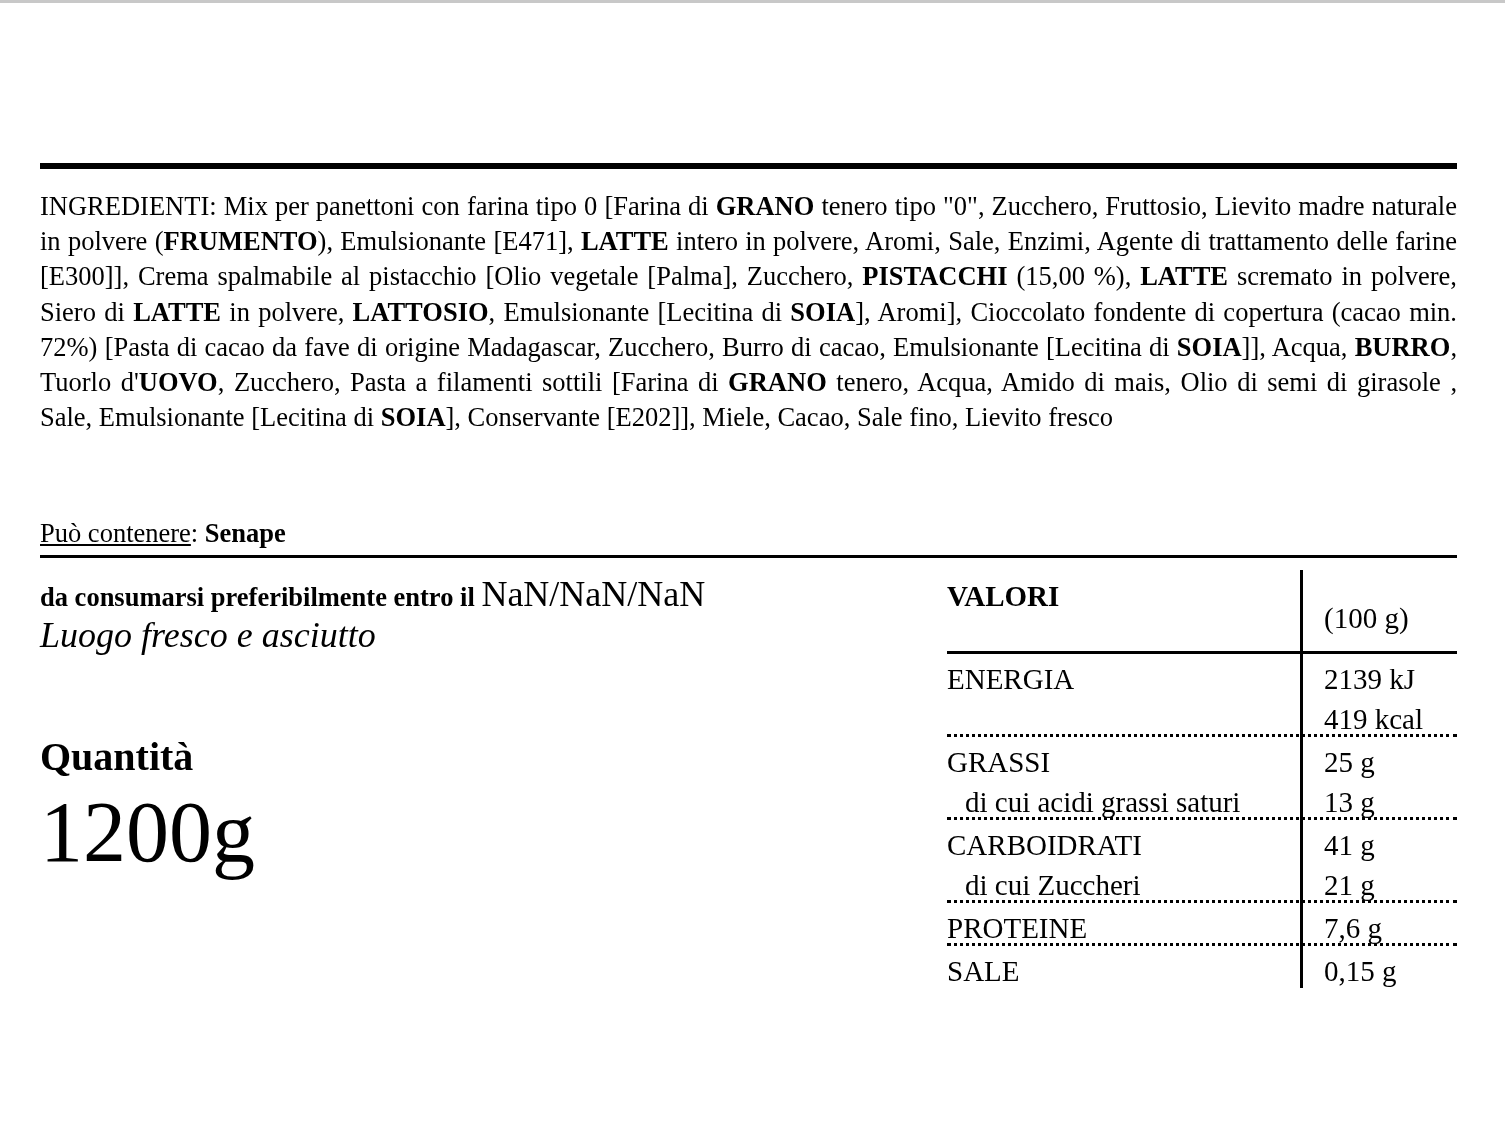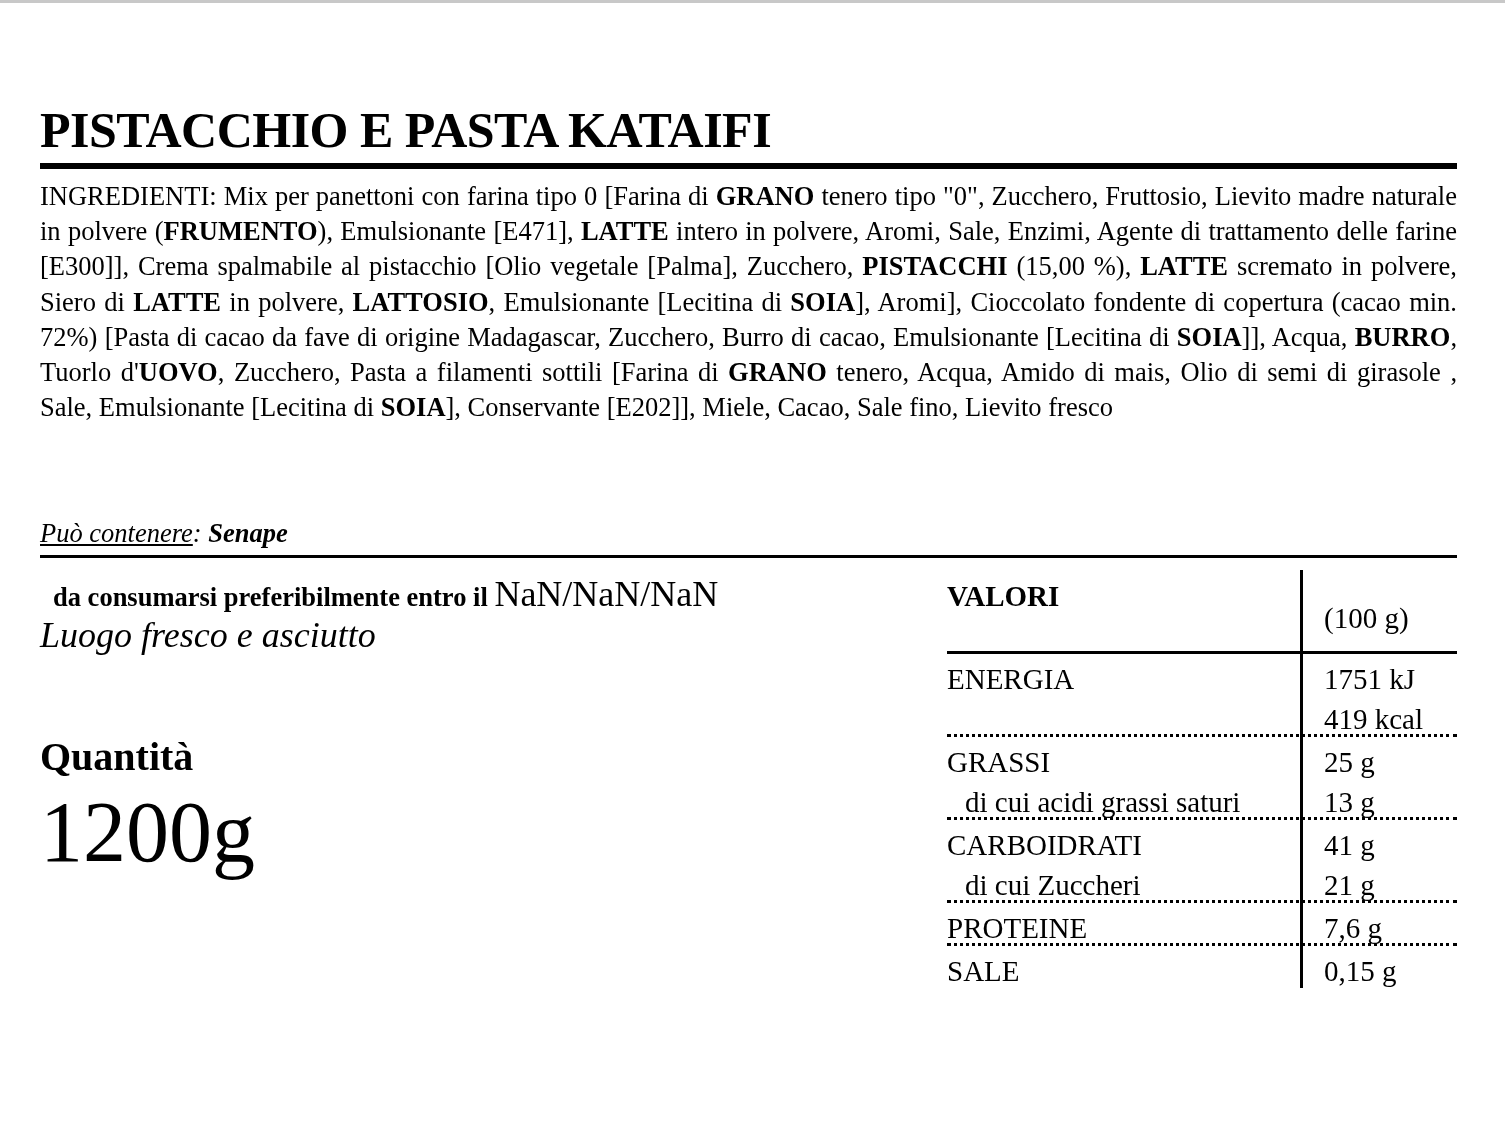--- a/index.html
+++ b/index.html
@@ -8,29 +8,29 @@
     font-family: "Liberation Serif", "DejaVu Serif", serif; color: #000;
   }
   .topbar { position: absolute; left: 0; top: 0; width: 1505px; height: 3px; background: #c8c8c8; }
   .title {
     position: absolute; left: 40px; top: 48px; width: 1420px;
     font-weight: bold; font-size: 50px; line-height: 55px; letter-spacing: -0.5px;
     margin: 0;
   }
   .rule-thick { position: absolute; left: 40px; width: 1417px; height: 6px; background: #000; top: 163px; }
   .ingredients {
-    position: absolute; left: 40px; top: 179px; width: 1417px;
+    position: absolute; left: 40px; top: 189px; width: 1417px;
     font-size: 26.5px; line-height: 35.2px; text-align: justify; margin: 0;
   }
   .ingredients b { font-weight: bold; }
-  .may-contain { position: absolute; left: 40px; top: 517px; font-size: 26.5px; line-height: 32px; font-style: italic; }
+  .may-contain { position: absolute; left: 40px; top: 517px; font-size: 26.5px; line-height: 32px; }
   .may-contain .lbl { text-decoration: underline; }
   .may-contain b { font-weight: bold; }
   .rule-mid { position: absolute; left: 40px; width: 1417px; height: 3px; background: #000; top: 555px; }
-  .bbd { position: absolute; left: 40px; top: 574px; font-size: 26.5px; line-height: 40px; white-space: nowrap; margin-left: 13px; }
+  .bbd { position: absolute; left: 40px; top: 574px; font-size: 26.5px; line-height: 40px; white-space: nowrap; }
   .bbd b { font-weight: bold; }
   .bbd .date { font-size: 36px; }
   .storage { position: absolute; left: 40px; top: 614px; font-size: 36px; font-style: italic; line-height: 42px; text-align: center; }
   .qty-label { position: absolute; left: 40px; top: 732px; font-size: 40px; font-weight: bold; line-height: 50px; }
   .qty-value { position: absolute; left: 40px; top: 782px; font-size: 86px; line-height: 100px; }
   .vline { position: absolute; left: 1300px; top: 570px; width: 3px; height: 418px; background: #000; }
   .nhead { position: absolute; left: 947px; top: 578px; font-weight: bold; font-size: 29px; line-height: 36px; }
   .nhead-unit { position: absolute; left: 1324px; top: 600px; font-size: 29px; line-height: 36px; }
   .hrule { position: absolute; left: 947px; width: 510px; height: 3px; background: #000; top: 651px; }
   .dots { position: absolute; left: 947px; width: 510px; height: 0; border-top: 3px dotted #000; }
@@ -38,21 +38,20 @@
   .nl.sub { left: 965px; }
   .nv { position: absolute; left: 1324px; font-size: 29px; line-height: 40px; white-space: nowrap; }
 </style>
 </head>
 <body>
 
 <div class="topbar"></div>
 
 <h1 class="title">
   <br>
-  <span>PISTACCHIO E PASTA KATAIFI</span>
 </h1>
 
 <div class="rule-thick"></div>
 
 <p class="ingredients">
   <span>INGREDIENTI:</span><span id="ing-body"><span> Mix per panettoni con farina tipo 0 [Farina di </span><b>GRANO</b><span> tenero tipo "0", Zucchero, Fruttosio, Lievito madre naturale in polvere (</span><b>FRUMENTO</b><span>), Emulsionante [E471], </span><b>LATTE</b><span> intero in polvere, Aromi, Sale, Enzimi, Agente di trattamento delle farine [E300]], Crema spalmabile al pistacchio [Olio vegetale [Palma], Zucchero, </span><b>PISTACCHI</b><span> (15,00 %), </span><b>LATTE</b><span> scremato in polvere, Siero di </span><b>LATTE</b><span> in polvere, </span><b>LATTOSIO</b><span>, Emulsionante [Lecitina di </span><b>SOIA</b><span>], Aromi], Cioccolato fondente di copertura (cacao min. 72%) [Pasta di cacao da fave di origine Madagascar, Zucchero, Burro di cacao, Emulsionante [Lecitina di </span><b>SOIA</b><span>]], Acqua, </span><b>BURRO</b><span>, Tuorlo d'</span><b>UOVO</b><span>, Zucchero, Pasta a filamenti sottili [Farina di </span><b>GRANO</b><span> tenero, Acqua, Amido di mais, Olio di semi di girasole , Sale, Emulsionante [Lecitina di </span><b>SOIA</b><span>], Conservante [E202]], Miele, Cacao, Sale fino, Lievito fresco</span></span>
 </p>
 
 <div class="may-contain">
   <span class="lbl">Può contenere</span><span>:</span>
@@ -72,21 +71,21 @@
 
 <div>
   <div class="vline"></div>
   <div class="nhead">
     <span>VALORI</span><br>
   </div>
   <div class="nhead-unit">(100 g)</div>
   <div class="hrule"></div>
 
   <div class="nl" style="top:659px">ENERGIA</div>
-  <div class="nv" style="top:659px">1751 kJ</div>
+  <div class="nv" style="top:659px">2139 kJ</div>
   <div class="nv" style="top:699px">419 kcal</div>
   <div class="dots" style="top:734px"></div>
 
   <div class="nl" style="top:742px">GRASSI</div>
   <div class="nv" style="top:742px">25 g</div>
   <div class="nl sub" style="top:782px">di cui acidi grassi saturi</div>
   <div class="nv" style="top:782px">13 g</div>
   <div class="dots" style="top:817px"></div>
 
   <div class="nl" style="top:825px">CARBOIDRATI</div>

